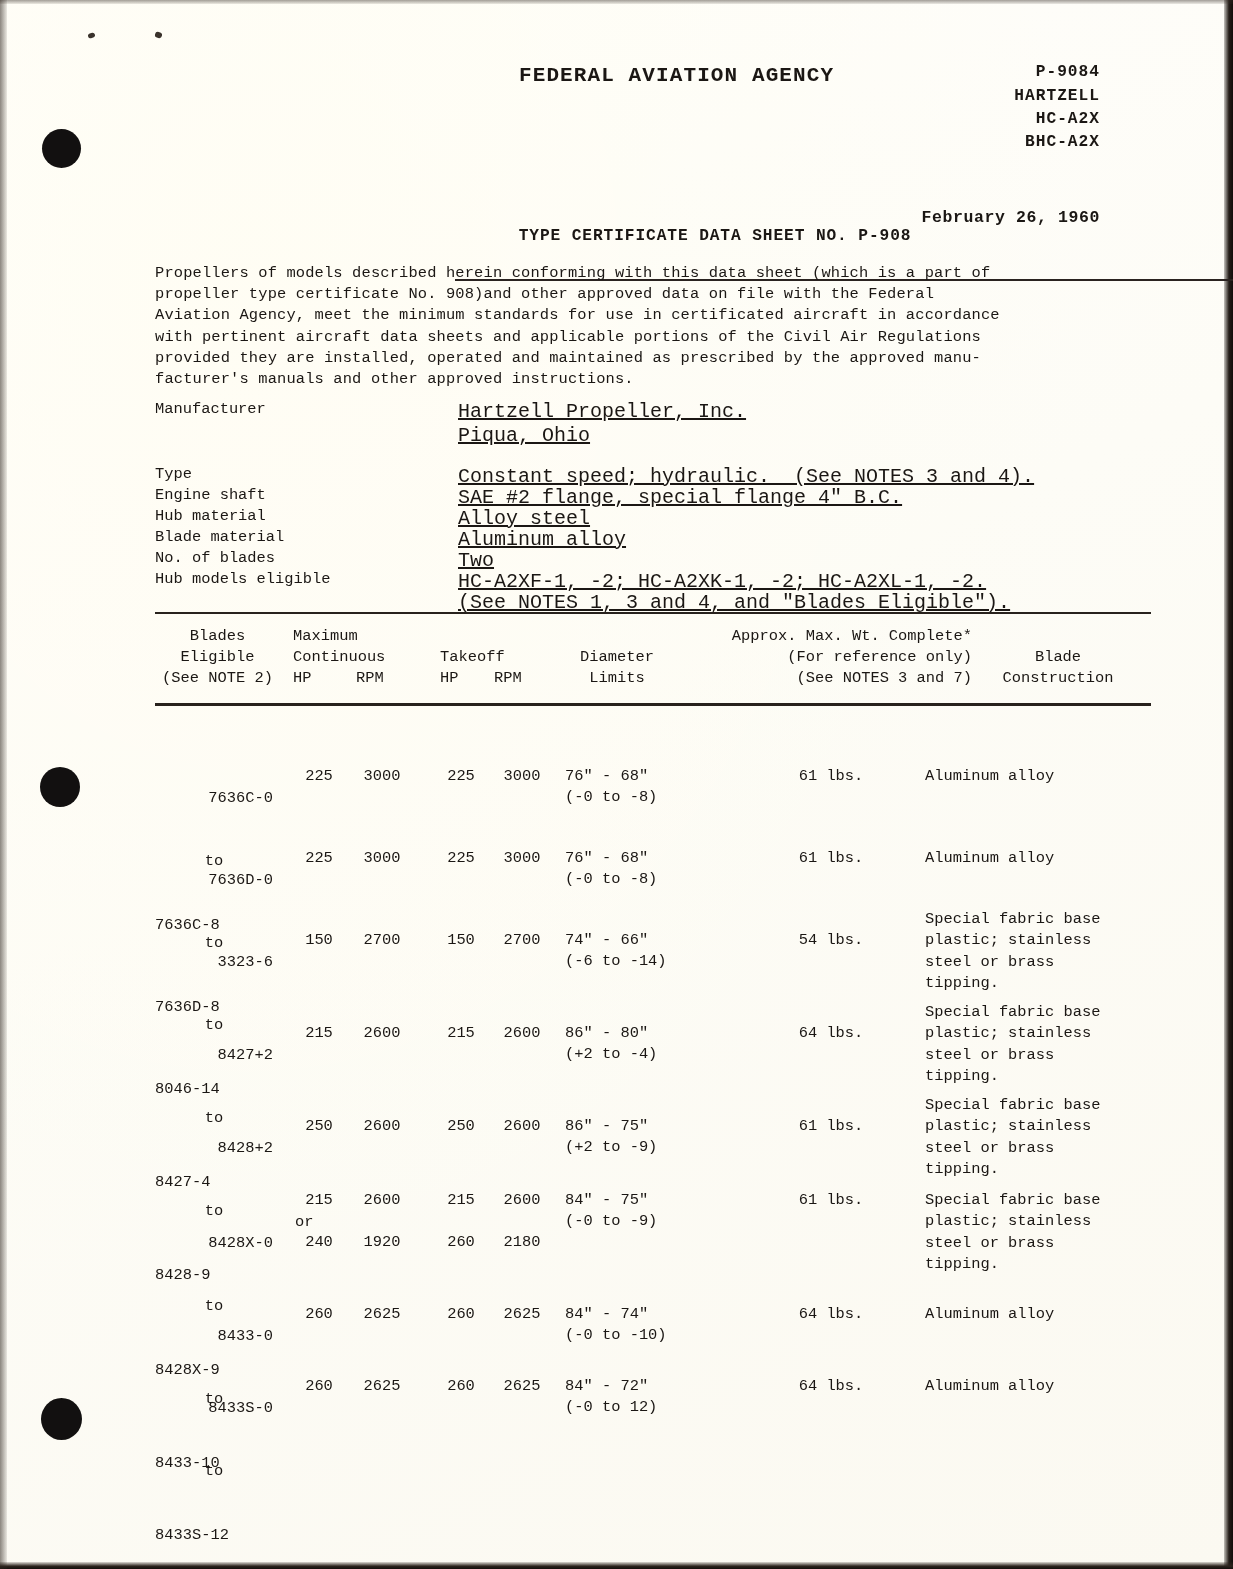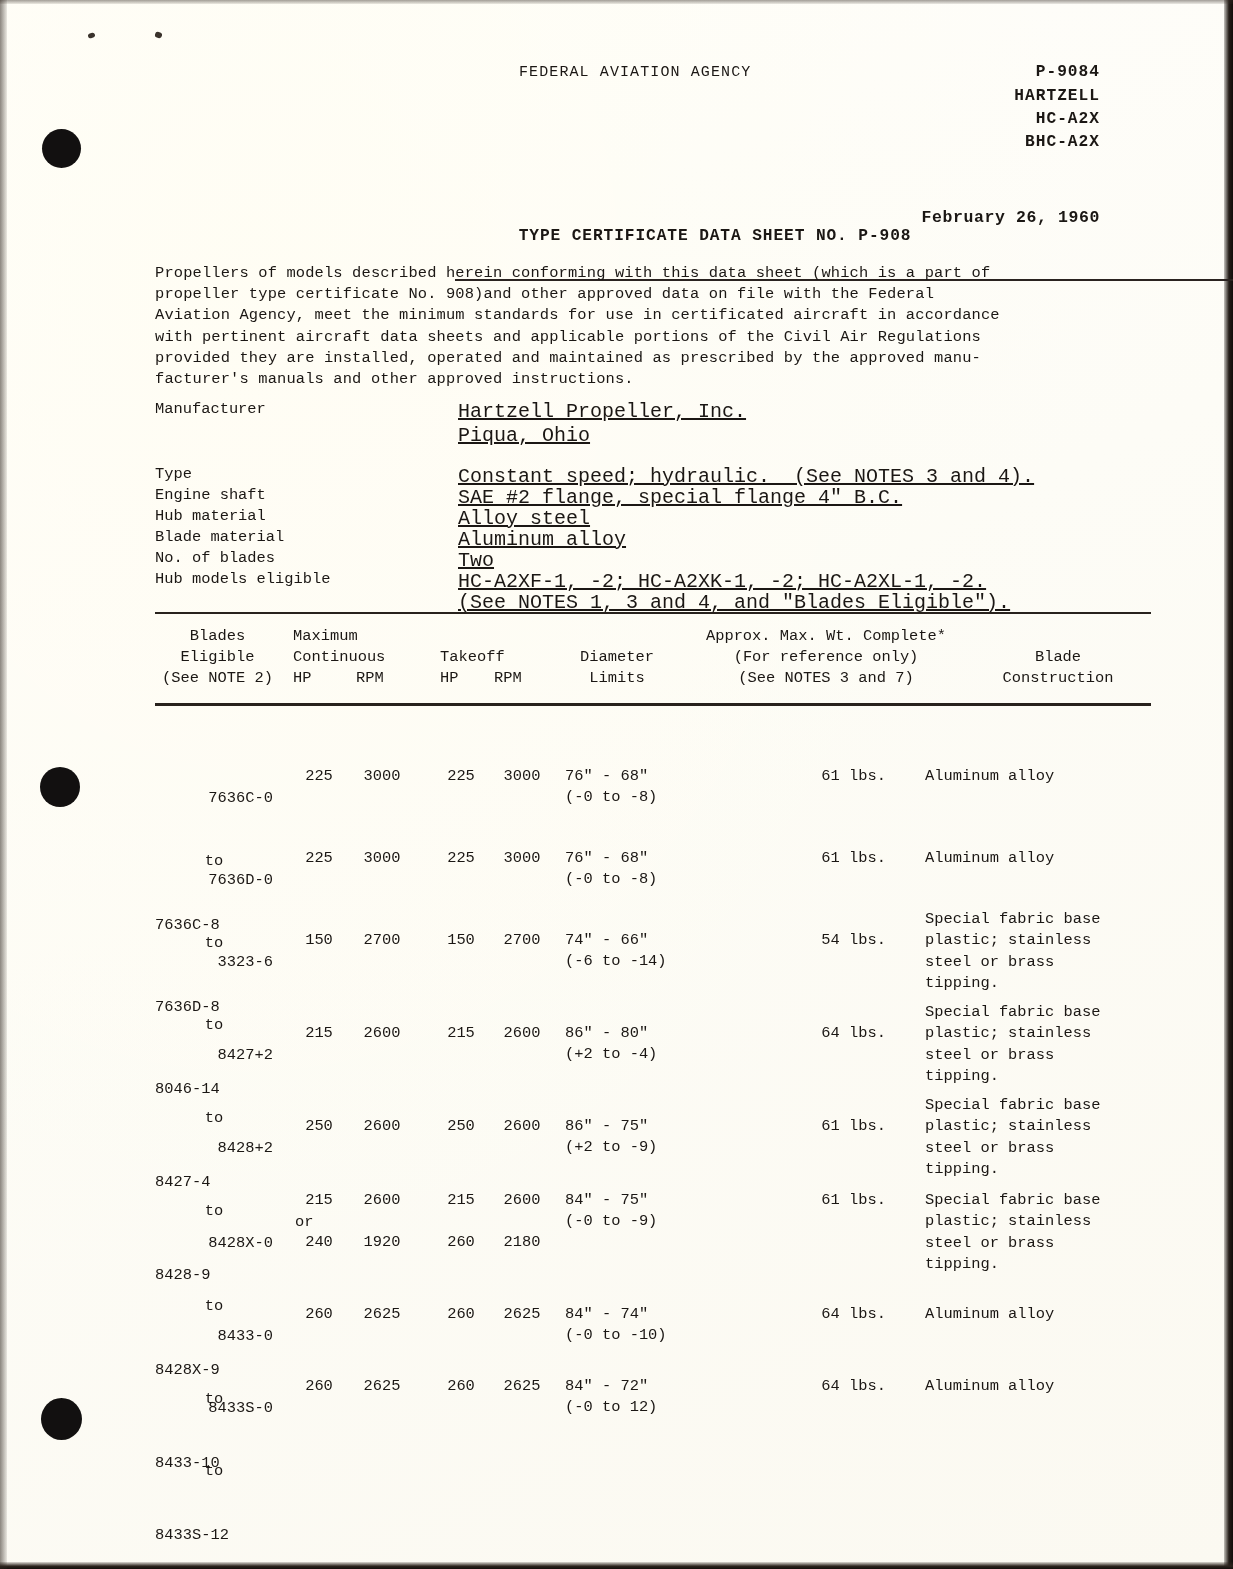--- a/index.html
+++ b/index.html
@@ -64,21 +64,21 @@
   }
 
   .content {
     position: absolute;
     inset: 0;
   }
 
   .t { position: absolute; white-space: pre; line-height: 1.0; }
 
   
-  #hdr-agency { left: 519px; top: 65px; font-size: 15px; letter-spacing: 1.1px; font-weight: normal; }
+  #hdr-agency { left: 519px; top: 65px; font-size: 21px; letter-spacing: 1.1px; font-weight: bold; }
   .hdr-right { right: 133px; text-align: right; font-size: 16.2px; letter-spacing: 1.0px; font-weight: bold; }
   #hdr-code   { top: 64px; }
   #hdr-mfr    { top: 88px; }
   #hdr-m1     { top: 111px; }
   #hdr-m2     { top: 134px; }
   #hdr-date   { right: 133px; top: 172px; text-align: right; font-size: 16.5px; font-weight: bold; letter-spacing: 0.6px; margin-top: 38px; }
 
   #doc-title { left: 455px; top: 212px; font-size: 16.2px; font-weight: bold; letter-spacing: 0.9px; }
   #doc-title .rule { position: absolute; left: 0; right: 0; bottom: -4px; height: 2px; background: #2a2320; }
 
@@ -117,21 +117,21 @@
   .row { position: absolute; left: 0; width: 1233px; font-size: 15.4px; line-height: 21.3px; }
   .c-blades { position: absolute; left: 155px; width: 118px; text-align: center; white-space: pre; }
   .c-blades .first { text-align: right; display:block; }
   .c-blades .mid   { display:block; text-align:center; }
   .c-blades .last  { text-align: left; display:block; }
   .c-hp1  { position: absolute; left: 295px; width: 48px; text-align: center; }
   .c-rpm1 { position: absolute; left: 352px; width: 60px; text-align: center; }
   .c-hp2  { position: absolute; left: 437px; width: 48px; text-align: center; }
   .c-rpm2 { position: absolute; left: 492px; width: 60px; text-align: center; }
   .c-dia  { position: absolute; left: 565px; width: 150px; text-align: left; white-space: pre; }
-  .c-wt   { position: absolute; left: 776px; width: 110px; text-align: right; }
+  .c-wt   { position: absolute; left: 776px; width: 110px; text-align: center; }
   .c-cons { position: absolute; left: 925px; width: 215px; text-align: left; white-space: pre; line-height: 21.3px; }
   .c-or   { position: absolute; left: 295px; width: 117px; }
 </style>
 </head>
 <body>
 
 <div class="page">
 
   <div class="paper-tint"></div>
 
@@ -199,21 +199,21 @@
     <div class="th" style="left:293px; top:668px; width:30px; text-align:left;">HP</div>
     <div class="th" style="left:356px; top:668px; width:44px; text-align:left;">RPM</div>
 
     <div class="th" style="left:440px; top:647px; width:108px; text-align:left;">Takeoff</div>
     <div class="th" style="left:440px; top:668px; width:30px; text-align:left;">HP</div>
     <div class="th" style="left:494px; top:668px; width:44px; text-align:left;">RPM</div>
 
     <div class="th" style="left:557px; top:647px; width:120px;">Diameter
 Limits</div>
 
-    <div class="th" style="left:680px; top:626px; width:292px;">Approx. Max. Wt. Complete*
+    <div class="th" style="left:680px; top:626px; width:292px;text-align:right;">Approx. Max. Wt. Complete*
 (For reference only)
 (See NOTES 3 and 7)</div>
 
     <div class="th" style="left:967px; top:647px; width:182px;">Blade
 Construction</div>
 
 
     <div class="row" style="top:745px;">
       <div class="c-blades">
         <span class="first">7636C-0</span>

